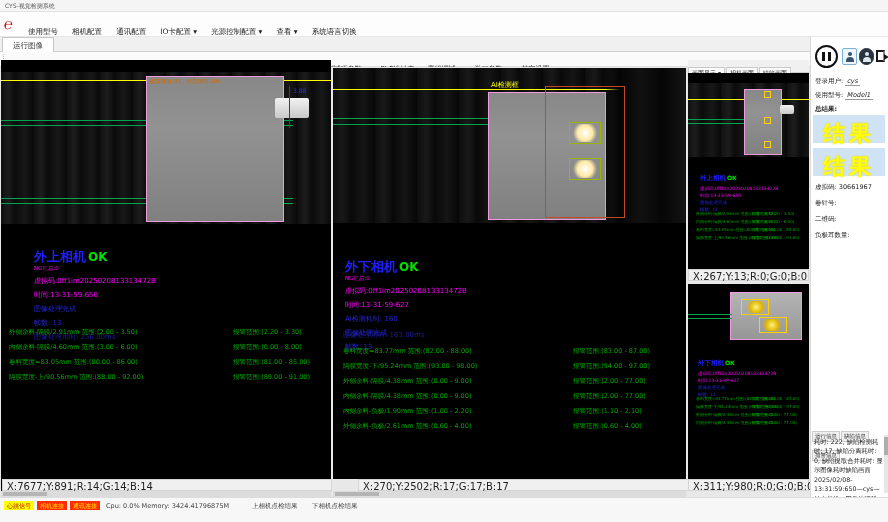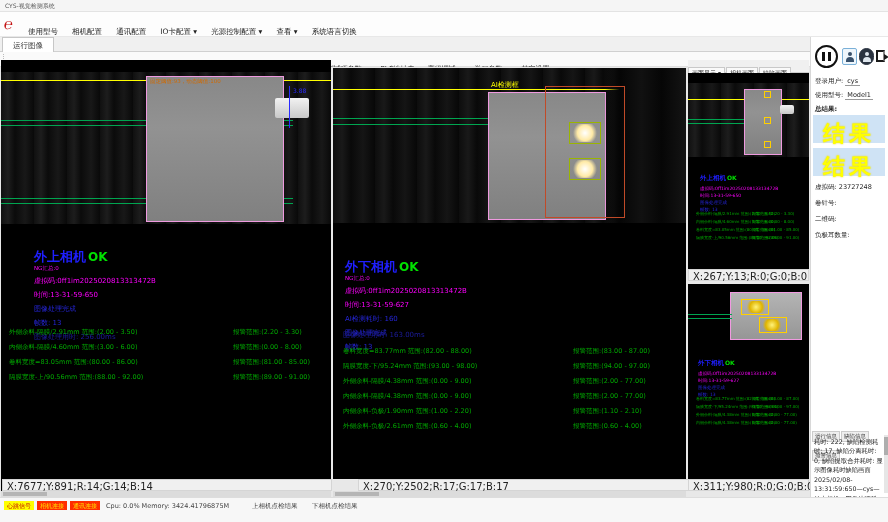--- a/index.html
+++ b/index.html
@@ -75,21 +75,21 @@
   .sm-btn { position:absolute; top:11px; width:15px; height:17px; border:1px solid #7ab0d8; background:#eef6fc; border-radius:2px; }
   .sm-btn.dark { background:#2a3340; border-color:#2a3340; border-radius:8px; }
   .person { position:absolute; left:3px; top:3px; width:8px; height:10px; }
   .person::before { content:''; position:absolute; left:2px; top:0; width:4px; height:4px; border-radius:50%; background:#37506b; }
   .person::after { content:''; position:absolute; left:0; top:5px; width:8px; height:5px; border-radius:4px 4px 0 0; background:#37506b; }
   .sm-btn.dark .person::before, .sm-btn.dark .person::after { background:#dfe7ee; }
   .door-btn { position:absolute; left:64px; top:11px; width:15px; height:17px; }
   .door-btn .door { position:absolute; left:1px; top:2px; width:9px; height:12px; border:2px solid #1a1a1a; border-right-color:#888; }
   .door-btn .arr { position:absolute; left:9px; top:6px; width:0; height:0; border-left:5px solid #1a1a1a; border-top:3px solid transparent; border-bottom:3px solid transparent; }
   .prow { position:absolute; left:4px; font-size:6.5px; color:#222; white-space:nowrap; }
-  .prow b { font-weight:normal; border-bottom:1px solid #999; padding:0 2px; }
+  .prow b { font-weight:normal; border-bottom:1px solid #999; padding:0 2px;font-style:italic; }
   .result-block { position:absolute; left:2px; width:72px; height:28px; background:#cfe3f5; color:#ffff00; font-size:22px; font-weight:bold; text-align:center; padding-top:4px; letter-spacing:4px; text-shadow:0 0 2px #e8d200; }
   .ptabs { position:absolute; left:0; top:386px; width:78px; height:12px; }
   .ptabs span { display:inline-block; font-size:5.5px; color:#333; background:#efefef; border:1px solid #ccc; padding:1px 2px 0 2px; height:11px; margin-left:1px; }
   .plog { position:absolute; left:3px; top:400px; width:69px; font-size:6.3px; line-height:1.5; color:#222; }
   .pscroll { position:absolute; left:73px; top:398px; width:4px; height:58px; background:#e6e6e6; }
   .pscroll i { position:absolute; left:0; top:2px; width:4px; height:18px; background:#aeaeae; display:block; }
 
   
   .statusbar { position:absolute; left:0; top:497px; width:888px; height:25px; background:#f7f7f7; border-top:1px solid #ddd; }
   .badge { position:absolute; top:3px; height:9px; font-size:6px; padding:1px 3px 0 3px; }
@@ -286,21 +286,21 @@
     <div class="door-btn">
         <span class="door"></span>
         <span class="arr"></span>
       </div>
 
     <div class="prow" style="top:40px;"><span>登录用户:</span> <b>cys</b></div>
     <div class="prow" style="top:54px;"><span>使用型号:</span> <b>Model1</b></div>
     <div class="prow" style="top:68px;font-weight:bold;">总结果:</div>
     <div class="result-block" style="top:78px;">结果</div>
     <div class="result-block" style="top:111px;">结果</div>
-    <div class="prow" style="top:146px;"><span>虚拟码:</span> <span>23727248</span></div>
+    <div class="prow" style="top:146px;"><span>虚拟码:</span> <span>30661967</span></div>
     <div class="prow" style="top:162px;">卷针号:</div>
     <div class="prow" style="top:178px;">二维码:</div>
     <div class="prow" style="top:194px;">负极耳数量:</div>
 
     <div class="ptabs">
       <span>运行信息</span><span>缺陷信息</span><span>报警信息</span>
     </div>
     <div class="plog">耗时: 222, 缺陷检测耗时: 17, 缺陷分离耗时: 0, 缺陷提取合并耗时: 显示图像耗时缺陷画面 2025/02/08-13:31:59:650—cys—外上相机—图像处理耗时: 256.00ms</div>
     <div class="pscroll">
         <i></i>

